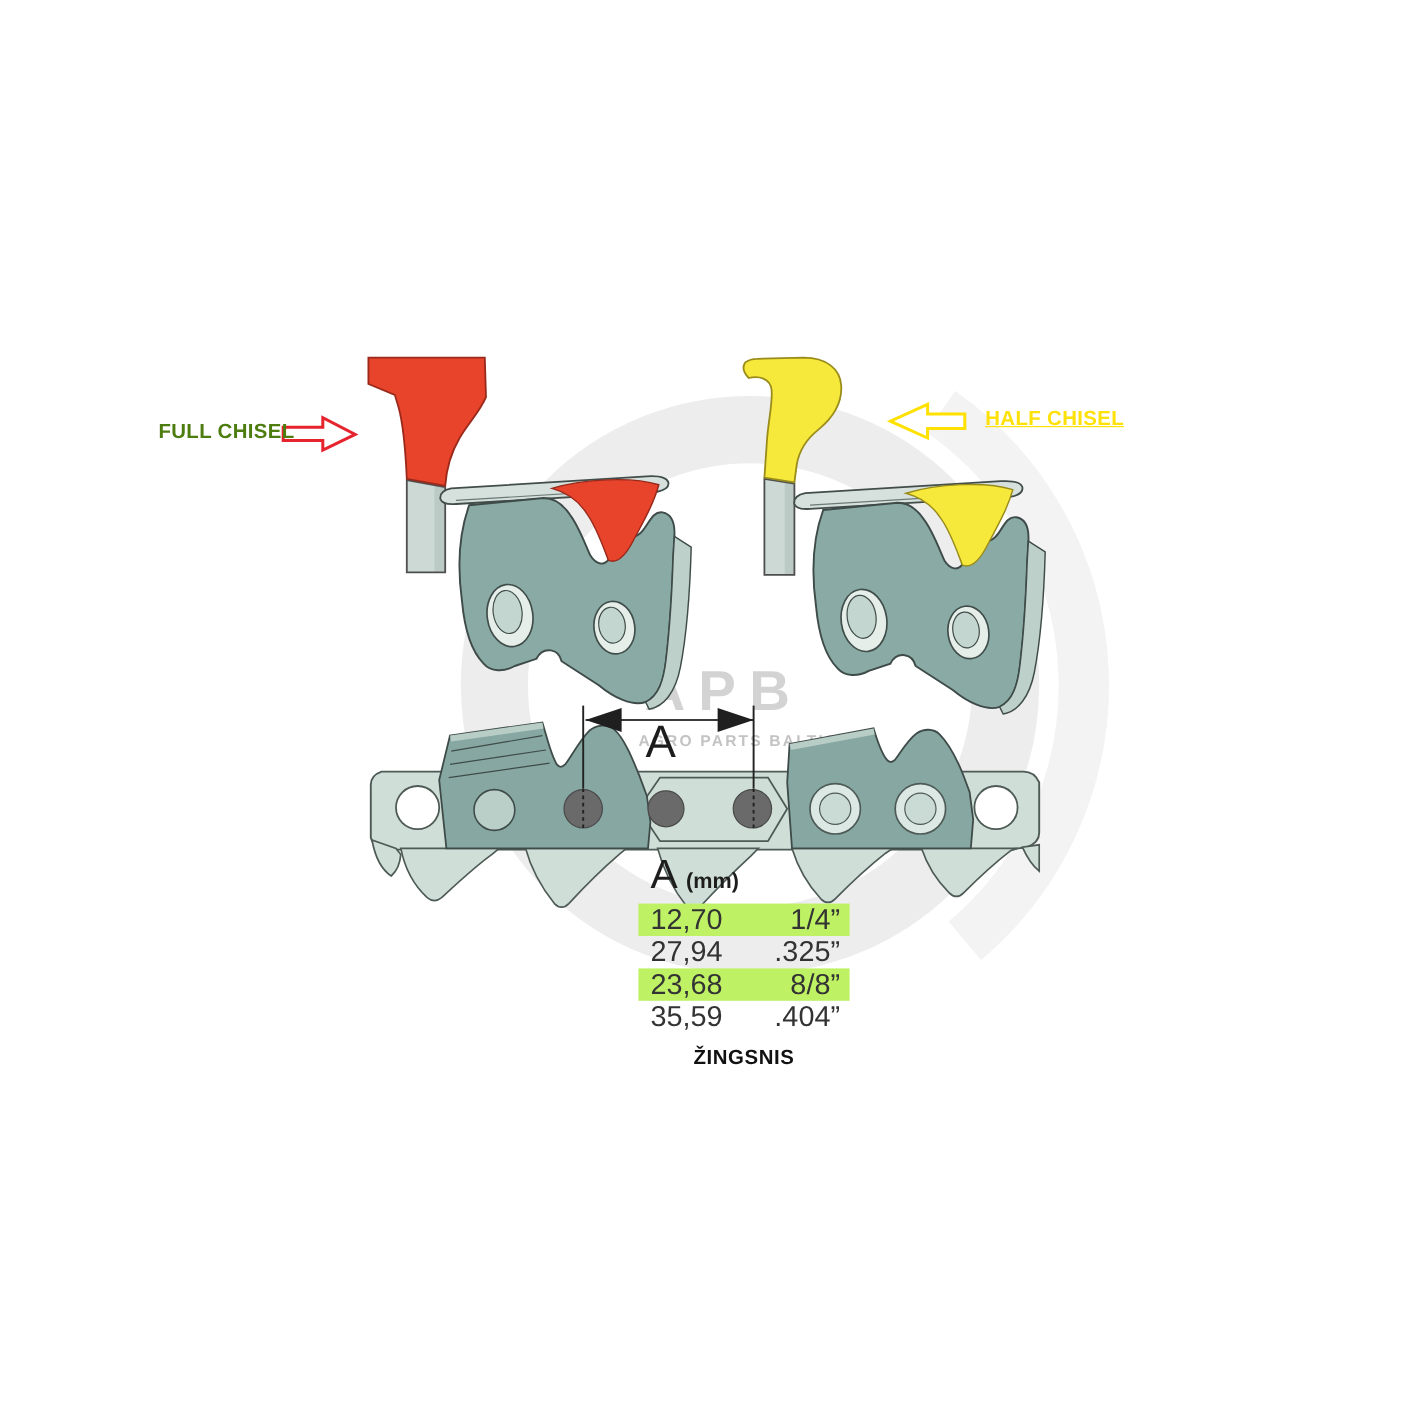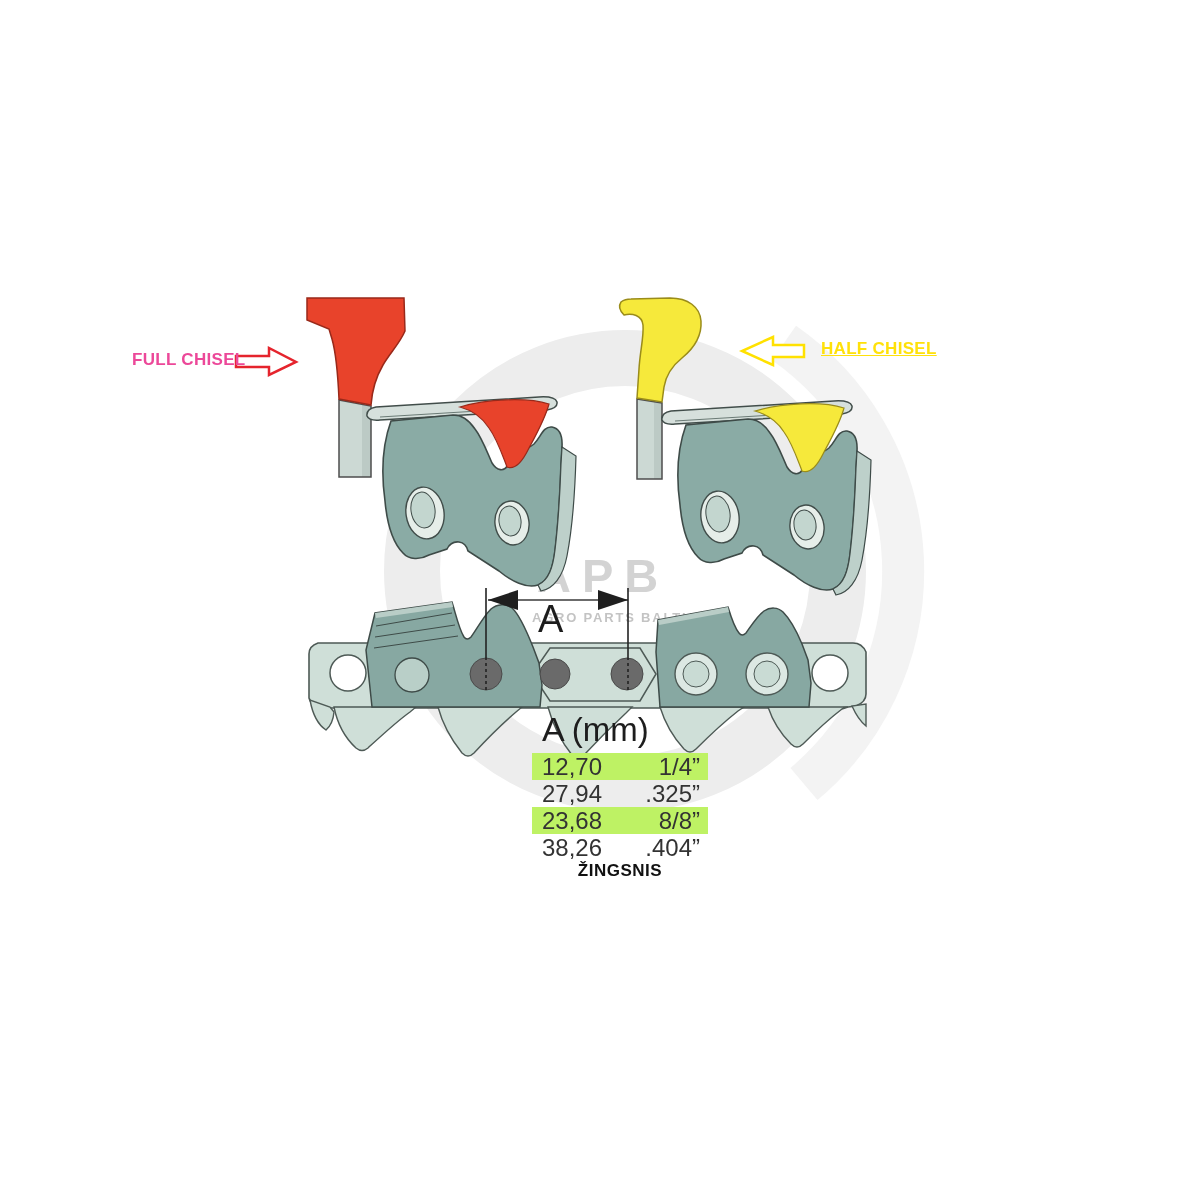--- a/index.html
+++ b/index.html
@@ -1,33 +1,33 @@
 <!DOCTYPE html>
 <html><head>
 <meta charset="utf-8">
 <style>
   html,body{margin:0;padding:0;background:#fff;}
   .canvas{position:relative;width:1188px;height:1188px;background:#ffffff;overflow:hidden;
           font-family:"Liberation Sans",sans-serif;}
   .layer{position:absolute;inset:0;}
   svg{display:block;}
   .lbl{position:absolute;white-space:nowrap;line-height:1;}
-  .full-chisel-label{left:132px;top:351px;font-size:17px;font-weight:700;color:#ec4899;letter-spacing:.3px;}
+  .full-chisel-label{left:132px;top:351px;font-size:17px;font-weight:700;color:#4d7c0f;letter-spacing:.3px;}
   .half-chisel-label{left:821px;top:340px;font-size:17px;font-weight:700;color:#ffe10a;letter-spacing:.3px;text-decoration:underline;}
   .dim-label{left:538px;top:600px;font-size:38px;font-weight:400;color:#1c1c1c;}
   .wm-logo{left:537px;top:552px;font-size:47px;font-weight:800;color:#c9c9c9;letter-spacing:11px;opacity:.8;}
   .wm-sub{left:532px;top:611px;font-size:13px;font-weight:700;color:#bdbdbd;letter-spacing:1.8px;opacity:.9;}
   .pitch-table{position:absolute;left:532px;top:710px;width:176px;color:#2d2d2d;}
   .pt-header{height:43px;padding-left:10px;color:#1d1d1d;}
   .pt-A{font-size:34px;font-weight:500;}
-  .pt-unit{font-size:33px;font-weight:400;margin-left:7px;}
+  .pt-unit{font-size:18px;font-weight:700;margin-left:7px;}
   .pt-row{height:27px;display:flex;justify-content:space-between;align-items:center;
           padding:0 8px 0 10px;font-size:24px;color:#333;}
   .pt-row.hl{background:#bef264;}
-  .pt-caption{text-align:center;font-size:17px;font-weight:800;color:#111;
+  .pt-caption{margin-top:11px;text-align:center;font-size:17px;font-weight:800;color:#111;
               letter-spacing:.5px;}
 </style>
 </head>
 <body>
 
 <div class="canvas">
 
   <div class="layer" style="z-index:1;">
     <svg width="1188" height="1188" viewBox="0 0 1188 1188">
       <circle cx="625" cy="571" r="213" fill="none" stroke="#ededed" stroke-width="56"></circle>
@@ -169,20 +169,20 @@
       </div>
       <div class="pt-row">
         <span>27,94</span>
         <span>.325”</span>
       </div>
       <div class="pt-row hl">
         <span>23,68</span>
         <span>8/8”</span>
       </div>
       <div class="pt-row">
-        <span>38,26</span>
+        <span>35,59</span>
         <span>.404”</span>
       </div>
       <div class="pt-caption">ŽINGSNIS</div>
     </div>
   </div>
 
 </div>
 
 </body></html>

